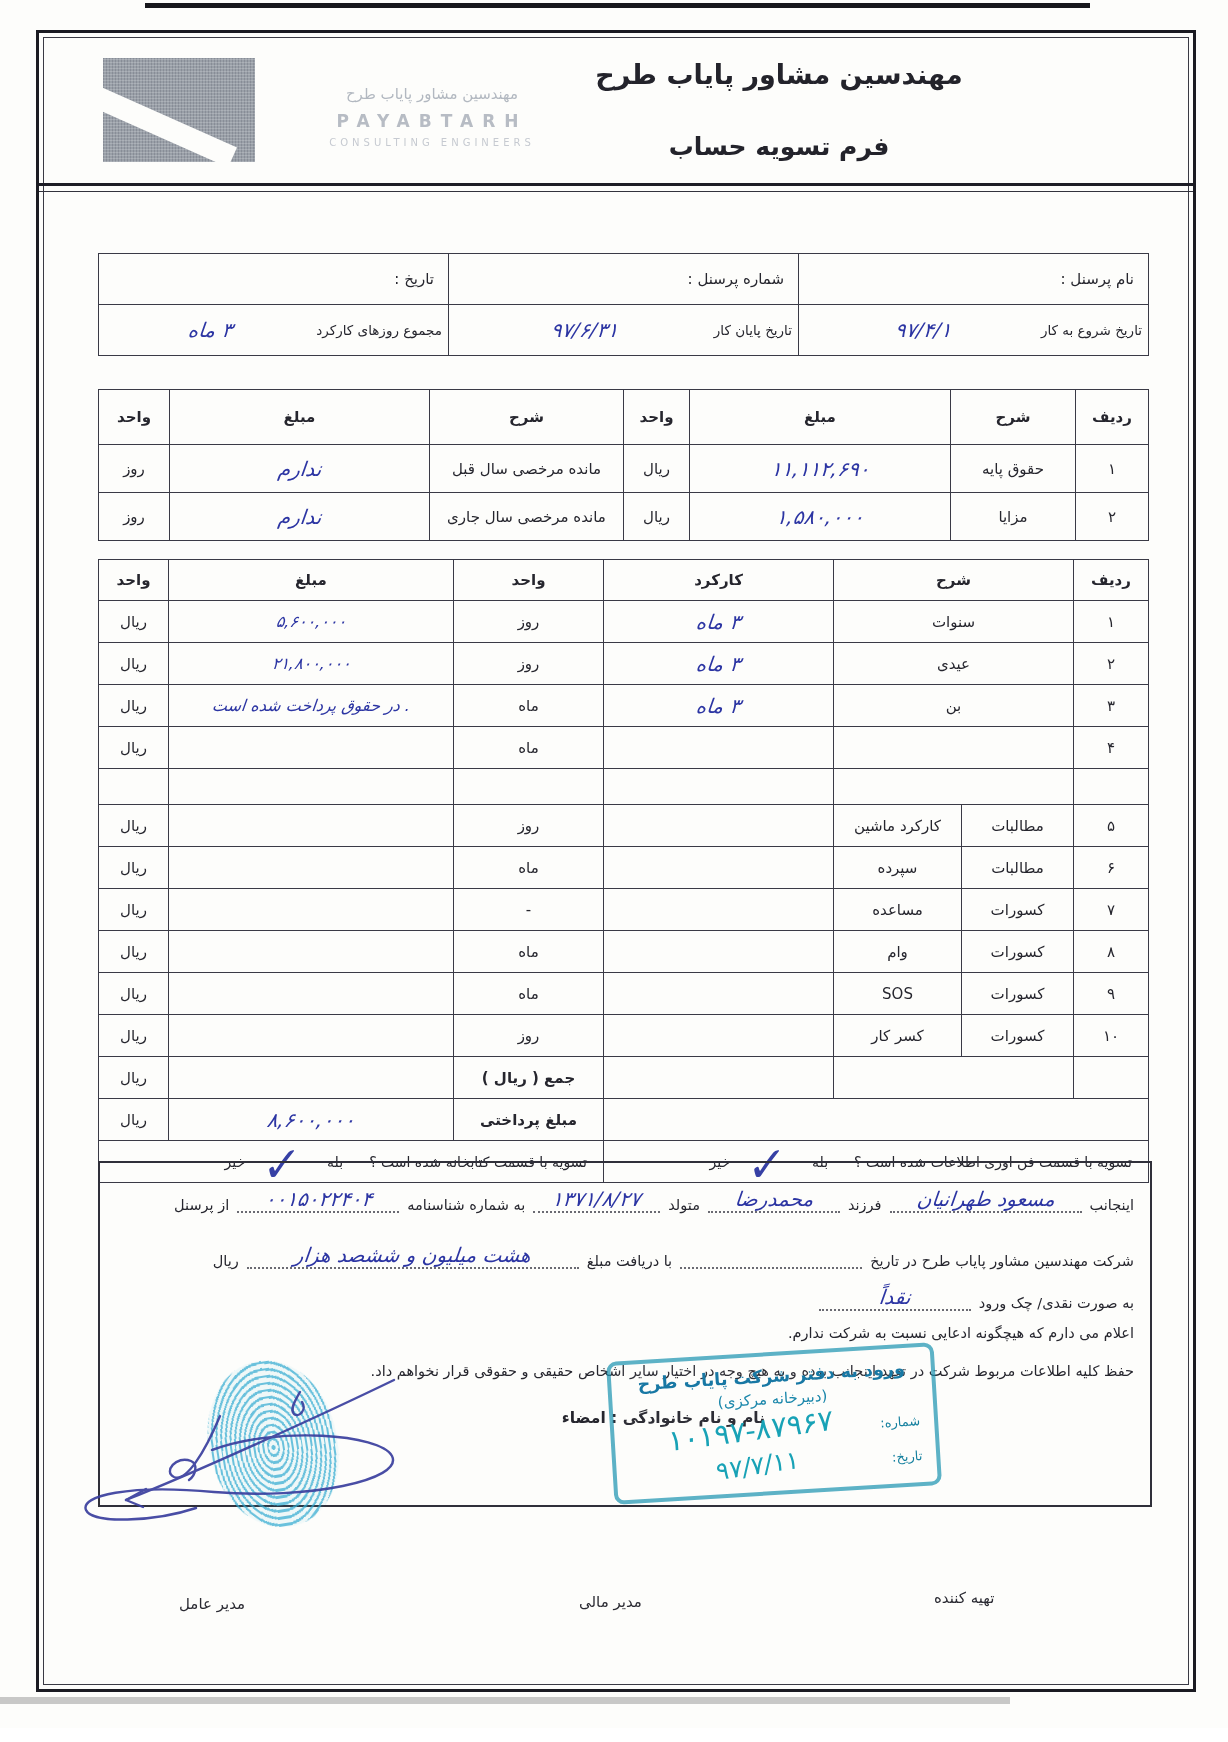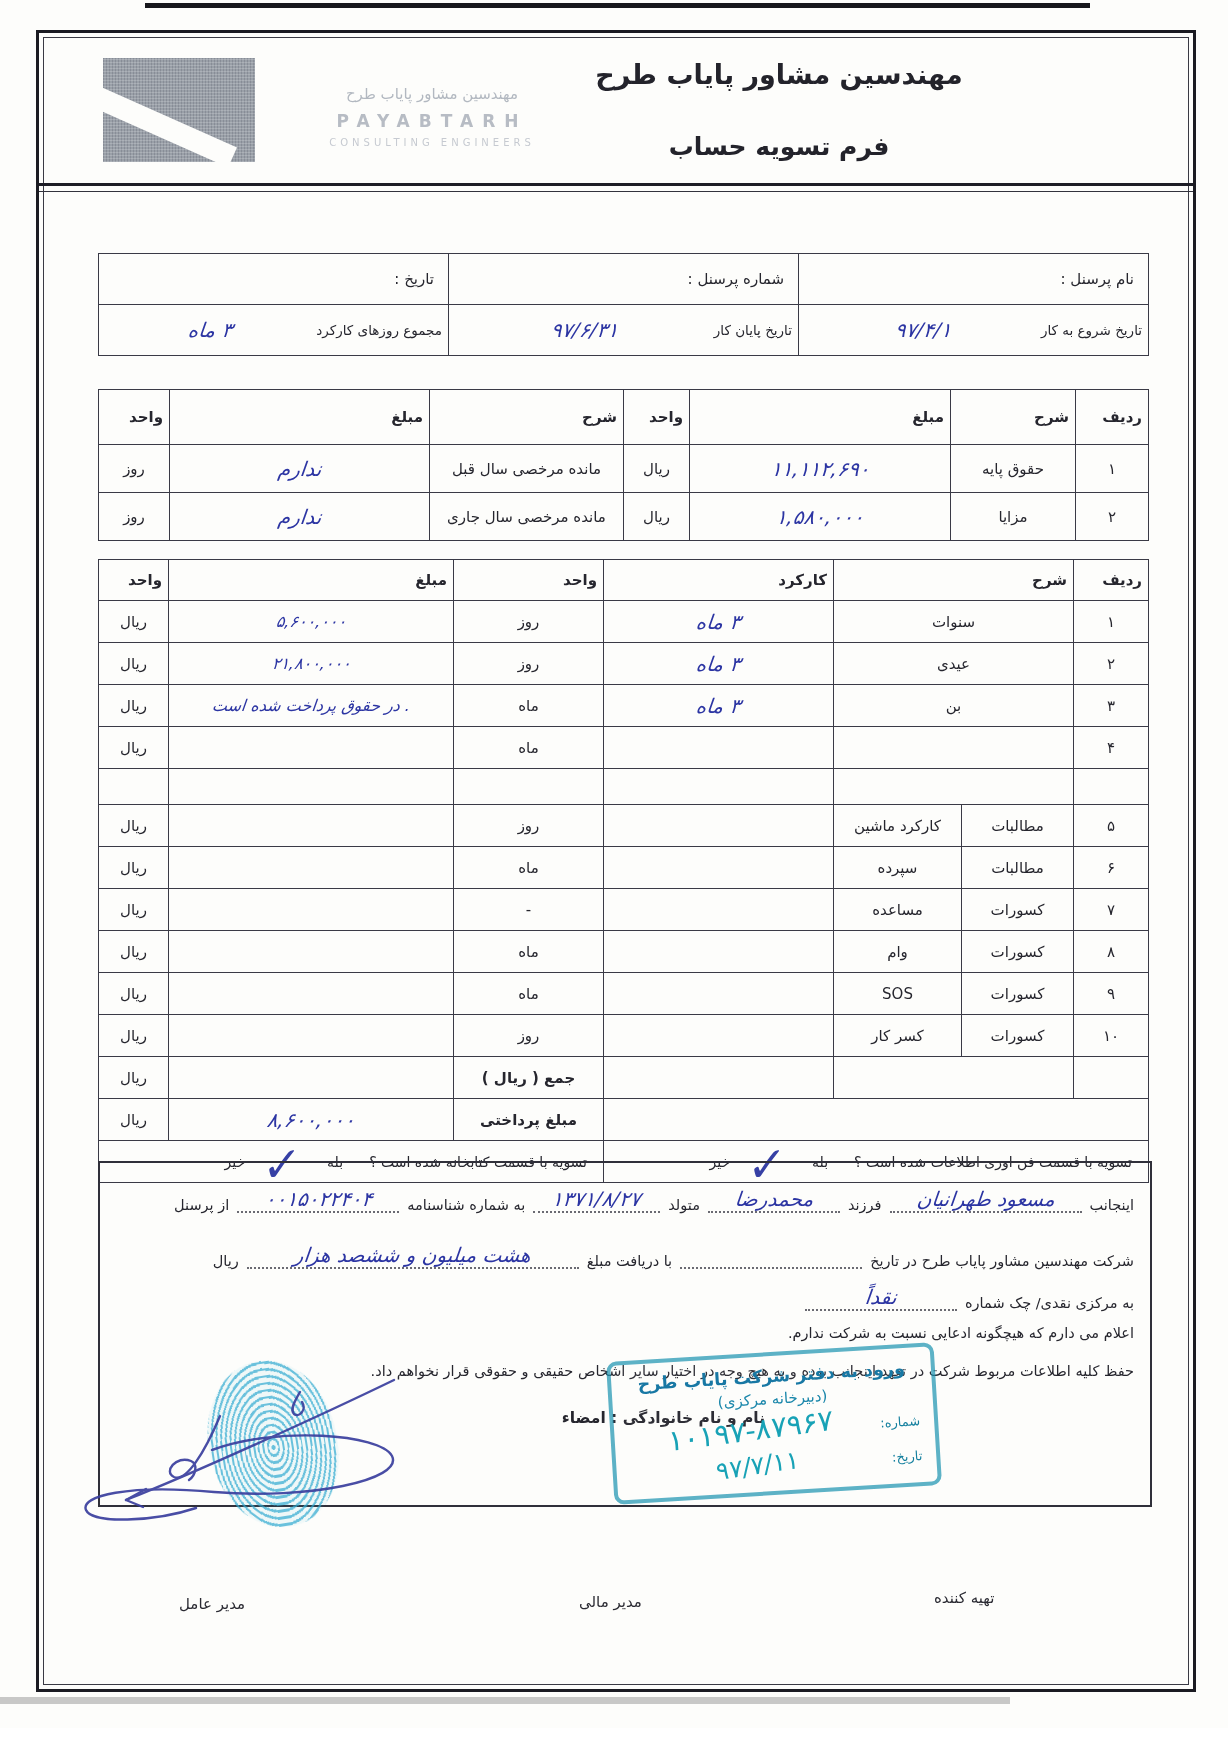--- a/index.html
+++ b/index.html
@@ -26,21 +26,21 @@
   .logo-sub{font-size:10px;letter-spacing:4px;color:#c6cad1;margin-top:6px;}
   .titles{position:absolute;left:450px;top:26px;width:580px;text-align:center;direction:rtl;}
   .title{font-size:27px;font-weight:bold;color:#23232b;}
   .subtitle{font-size:25px;font-weight:bold;color:#23232b;margin-top:42px;}
   .header-rule{position:absolute;left:0;right:0;top:150px;height:5px;border-top:3px solid #1d1d25;border-bottom:1px solid #33333d;}
 
   
   .tbl{position:absolute;left:59px;width:1050px;}
   table{border-collapse:collapse;table-layout:fixed;width:100%;direction:rtl;}
   td,th{border:1.6px solid #3a3a46;text-align:center;font-size:15px;color:#26262e;padding:1px 6px;overflow:visible;}
-  th{font-weight:bold;text-align:right;}
+  th{font-weight:bold;}
   .t1{top:220px;}  .t1 td{height:48px;}
   .t1 .lblcell{text-align:right;font-size:15px;padding-right:14px;}
   .t2{top:356px;}  .t2 th{height:52px;} .t2 td{height:45px;}
   .t3{top:526px;}  .t3 th{height:38px;} .t3 td{height:39px;}
   .t3 .spacer td{height:33px;}
   .fld{display:flex;align-items:center;direction:rtl;}
   .flbl{font-size:13.5px;white-space:nowrap;}
   .fval{flex:1;text-align:center;}
   .hw{display:inline-block;font-size:20px;color:#2c35a3;font-style:italic;transform:skewX(-6deg);letter-spacing:1px;}
   .hw.small{font-size:16px;letter-spacing:0;}
@@ -375,21 +375,21 @@
       <div class="s-line" style="top:78px;">
         <span>شرکت مهندسین مشاور پایاب طرح در تاریخ</span>
         <span class="bl" style="min-width:170px;"></span>
         <span>با دریافت مبلغ</span>
         <span class="bl" style="min-width:320px;">
             <span class="hw">هشت میلیون و ششصد هزار</span>
           </span>
         <span>ریال</span>
       </div>
       <div class="s-line" style="top:120px;">
-        <span>به مرکزی نقدی/ چک شماره</span>
+        <span>به صورت نقدی/ چک ورود</span>
         <span class="bl" style="min-width:140px;">
             <span class="hw">نقداً</span>
           </span>
       </div>
       <div class="s-center" style="top:162px;">اعلام می دارم که هیچگونه ادعایی نسبت به شرکت ندارم.</div>
       <div class="s-center" style="top:200px;">حفظ کلیه اطلاعات مربوط شرکت در تعهد اینجانب بوده و به هیچ وجه در اختیار سایر اشخاص حقیقی و حقوقی قرار نخواهم داد.</div>
       <div class="sign-label">نام و نام خانوادگی : امضاء</div>
     </div>
 
     <div class="footer-sign fs-preparer">تهیه کننده</div>

